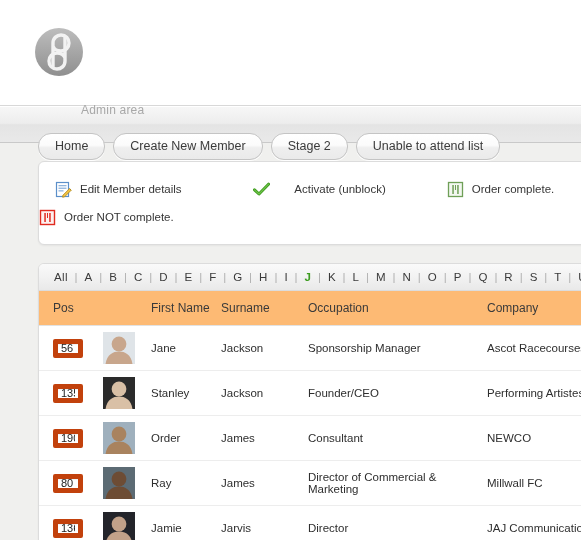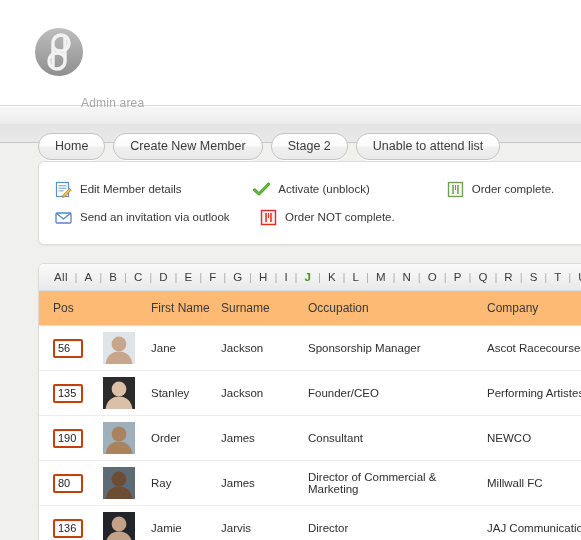--- a/index.html
+++ b/index.html
@@ -42,21 +42,21 @@
     font-weight: bold;
     letter-spacing: -0.5px;
     color: #9a9a9a;
     line-height: 1;
     text-shadow: 0 1px 0 #ffffff;
     white-space: nowrap;
   }
   .brand-sub {
     font-size: 12px;
     color: #a8a8a8;
-    margin-top: 18px;
+    margin-top: 25px;
     margin-left: 48px;
     letter-spacing: 0.2px;
   }
 
   
   .navbar {
     height: 38px;
     background: linear-gradient(to bottom, #f7f7f7 0%, #ededed 48%, #e4e4e4 52%, #e9e9e9 100%);
     border-top: 1px solid #d8d8d8;
     border-bottom: 1px solid #c9c9c9;
@@ -108,21 +108,21 @@
   .legend-row {
     display: flex;
     align-items: center;
     height: 28px;
   }
   .legend-cell {
     display: flex;
     align-items: center;
   }
   .legend-cell.c1 { width: 205px; padding-left: 16px; }
-  .legend-cell.c2 { width: 200px; }
+  .legend-cell.c2 { width: 200px; gap: 16px; }
   .legend-cell.c3 { width: 147px; }
   .legend-ico {
     width: 17px;
     height: 17px;
     flex: 0 0 17px;
     margin-right: 8px;
     display: block;
   }
   .legend-label {
     font-size: 11.5px;
@@ -180,21 +180,21 @@
   .col-first { width: 66px; }
   .col-sur   { width: 83px; }
   .col-occ   { width: 175px; }
   .col-comp  { width: 120px; }
 
   th.col-pos   { padding-left: 14px !important; }
 
   .pos-input {
     width: 30px;
     height: 19px;
-    border: 2px solid #c2410c;
+    border: 5px solid #c2410c;
     border-radius: 2px;
     background: #ffffff;
     font-family: "Liberation Sans", sans-serif;
     font-size: 11px;
     color: #222222;
     padding: 0 3px;
     box-sizing: border-box;
     box-shadow: inset 0 1px 1px rgba(0,0,0,0.06);
   }
   .avatar {
@@ -272,29 +272,20 @@
             <rect x="5.3" y="4" width="1.5" height="9" fill="#6f9f57"></rect>
             <rect x="10.2" y="4" width="1.5" height="9" fill="#6f9f57"></rect>
             <rect x="8" y="4" width="1" height="5" fill="#6f9f57"></rect>
           </svg>
         </span>
         <span class="legend-label">Order complete.</span>
       </div>
     </div>
 
     <div class="legend-row">
-      <div class="legend-cell c1">
-        <span class="legend-ico">
-          <svg viewBox="0 0 17 17" width="17" height="17">
-            <rect x="1" y="4" width="15" height="10" rx="1" fill="#ffffff" stroke="#4f86c6" stroke-width="1.3"></rect>
-            <path d="M1.6 4.6 L8.5 10 L15.4 4.6" fill="none" stroke="#4f86c6" stroke-width="1.3"></path>
-          </svg>
-        </span>
-        <span class="legend-label">Send an invitation via outlook</span>
-      </div>
 
 
       <div class="legend-cell c3">
         <span class="legend-ico">
           <svg viewBox="0 0 17 17" width="17" height="17">
             <rect x="1.5" y="1.5" width="14" height="14" fill="#fdf0ef" stroke="#e02b20" stroke-width="1.4"></rect>
             <rect x="5.3" y="4" width="1.5" height="9" fill="#e02b20"></rect>
             <rect x="10.2" y="4" width="1.5" height="9" fill="#e02b20"></rect>
             <rect x="8" y="4" width="1" height="5" fill="#e02b20"></rect>
           </svg>

